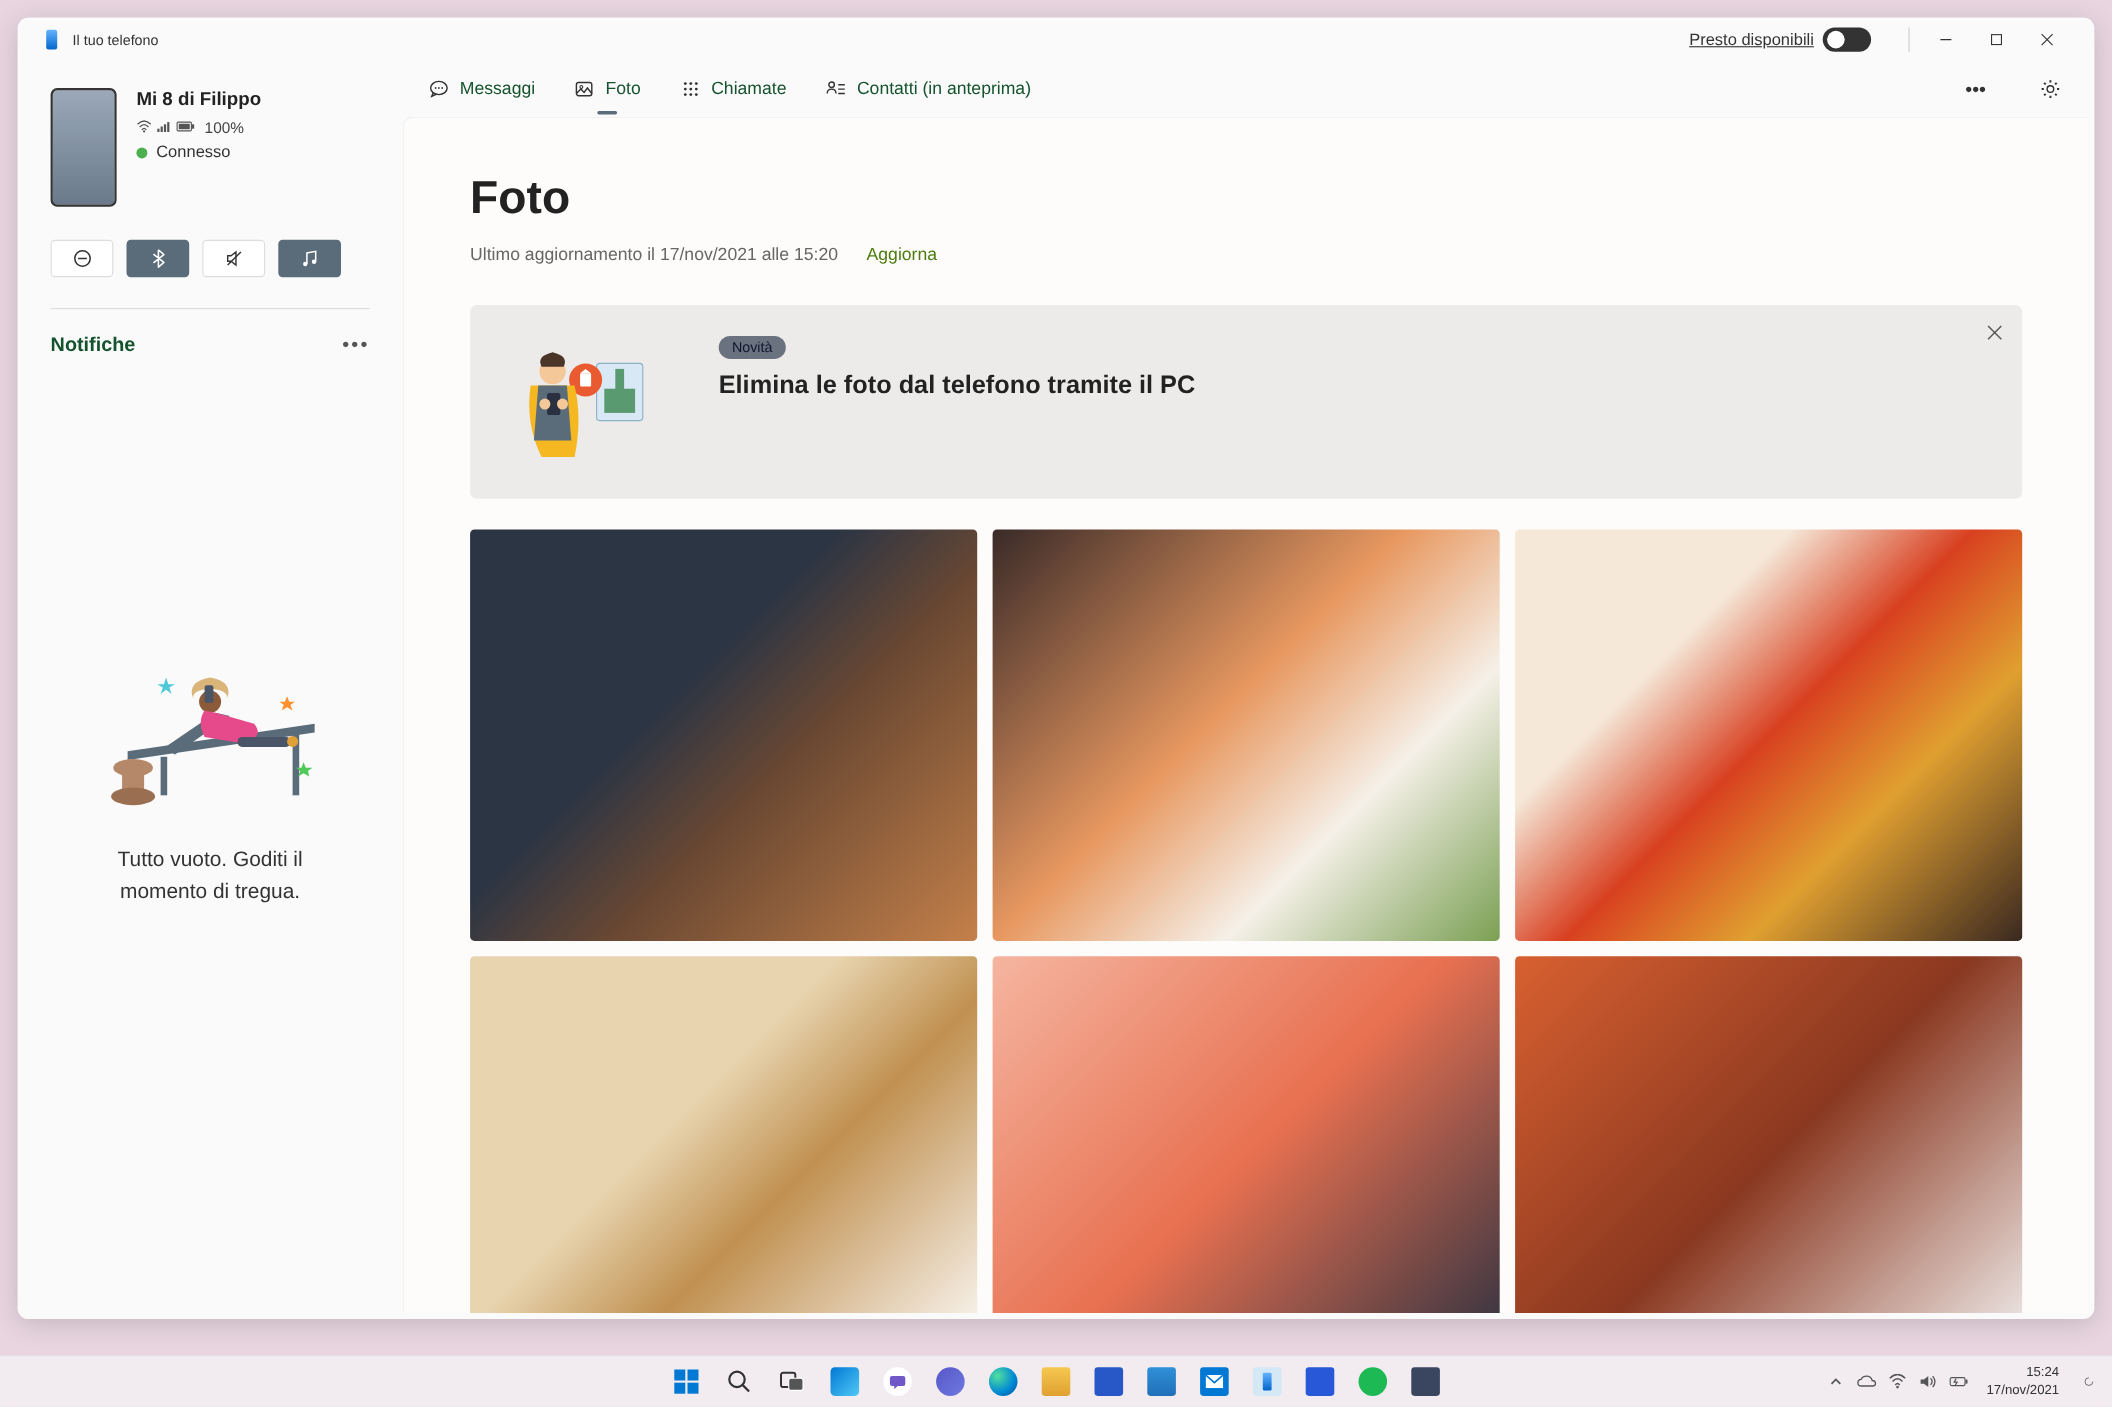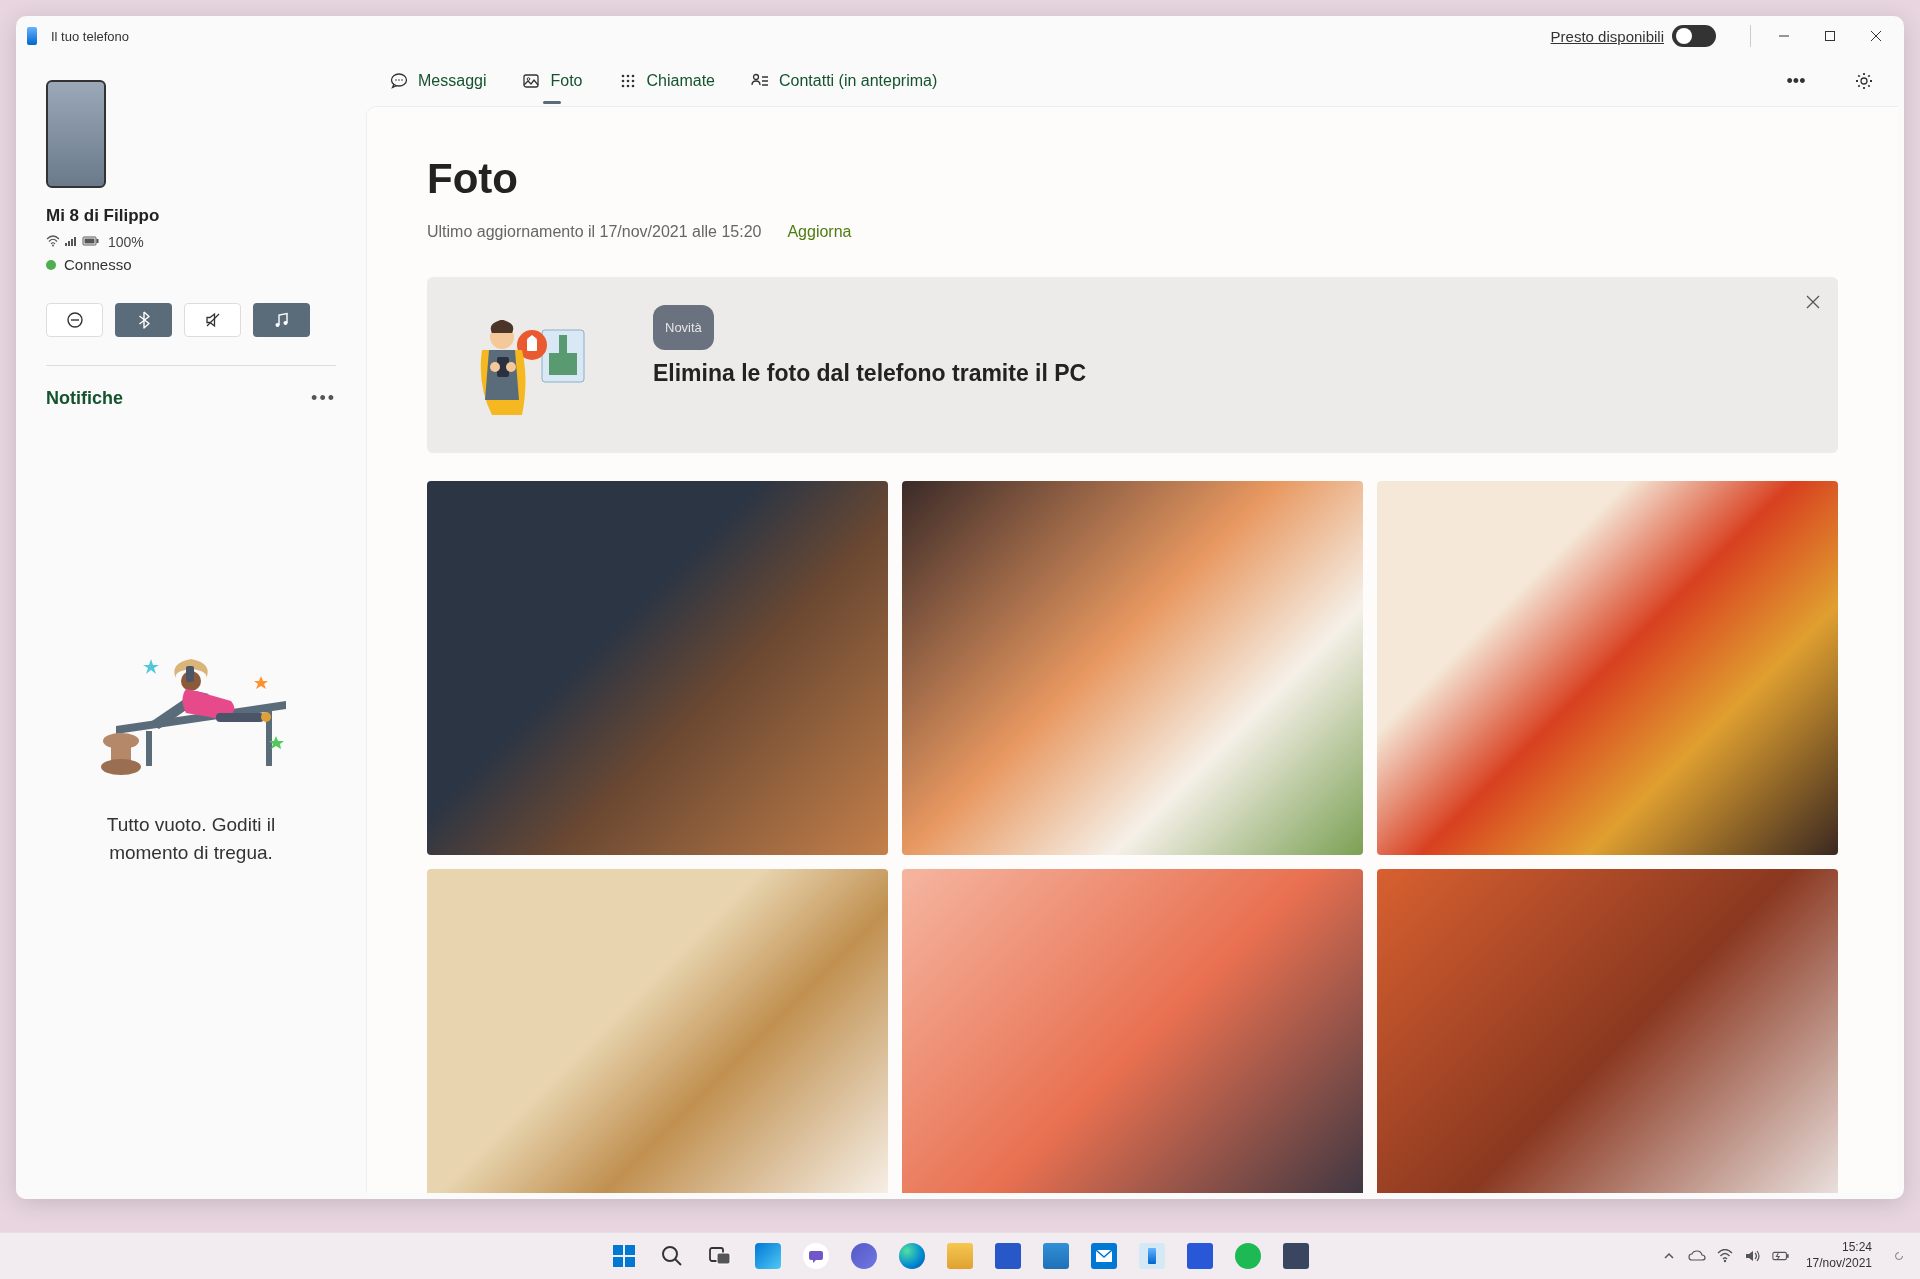--- a/index.html
+++ b/index.html
@@ -1,30 +1,30 @@
 <!DOCTYPE html>
 <html><head>
 <meta charset="utf-8">
 <style>
 * { margin: 0; padding: 0; box-sizing: border-box; font-family: 'Segoe UI', -apple-system, sans-serif; }
 body { width: 1920px; height: 1279px; background: #e8d5e0; position: relative; overflow: hidden; }
 .window { position: absolute; top: 16px; left: 16px; right: 16px; bottom: 80px; background: #fafafa; border-radius: 10px; box-shadow: 0 4px 24px rgba(0,0,0,0.15); display: flex; flex-direction: column; overflow: hidden; }
-.titlebar { height: 40px; display: flex; align-items: center; padding: 0 5px; }
+.titlebar { height: 40px; display: flex; align-items: center; padding: 0 20px; }
 .titlebar-icon { width: 10px; height: 18px; background: linear-gradient(#66b3ff,#0066cc); border-radius: 2px; margin-right: 14px; margin-left: 6px;}
 .titlebar-text { font-size: 13px; color: #333; flex: 0 0 auto; }
 .titlebar-spacer { flex: 1; }
 .titlebar-toggle-label { font-size: 15px; color: #333; margin-right: 8px; text-decoration: underline; }
 .toggle-switch { width: 44px; height: 22px; border-radius: 11px; background: #333; position: relative; margin-right: 24px; cursor: pointer; }
 .toggle-knob { width: 16px; height: 16px; border-radius: 50%; background: #fff; position: absolute; top: 3px; left: 4px; }
 .titlebar-divider { width: 1px; height: 22px; background: #ccc; margin: 0 10px; }
 .win-btn { width: 46px; height: 32px; display: flex; align-items: center; justify-content: center; cursor: pointer; color: #333;}
 .win-btn svg { width: 12px; height: 12px; }
 .app-body { flex: 1; display: flex; overflow: hidden; }
 .sidebar { width: 350px; padding: 0 30px; display: flex; flex-direction: column; background: #fafafa; }
-.device-section { display: flex; gap: 18px; margin-top: 24px; flex-direction: column; }
+.device-section { display: flex; gap: 18px; margin-top: 24px; }
 .device-thumb { width: 60px; height: 108px; background: linear-gradient(180deg, #9aa8b8, #6b7a8a); border: 2px solid #333; border-radius: 6px; }
 .device-info { flex: 1; padding-top: 0; }
 .device-name { font-size: 17px; font-weight: 600; color: #222; margin-bottom: 8px; }
 .device-status-row { display: flex; align-items: center; gap: 8px; font-size: 14px; color: #444; margin-bottom: 6px; }
 .signal-icons { display: flex; gap: 4px; align-items: center; }
 .connected-row { display: flex; align-items: center; gap: 8px; font-size: 15px; color: #333; }
 .green-dot { width: 10px; height: 10px; border-radius: 50%; background: #4caf50; }
 .quick-btn-row { display: flex; gap: 12px; margin-top: 30px; padding-bottom: 28px; border-bottom: 1px solid #ddd; }
 .quick-btn { width: 57px; height: 34px; border-radius: 4px; display: flex; align-items: center; justify-content: center; cursor: pointer; border: 1px solid #ddd; background: #fff; color: #333;}
 .quick-btn.active { background: #5a6b7a; color: #fff; border: none; }
@@ -42,21 +42,21 @@
 .nav-spacer { flex: 1; }
 .nav-icon-btn { width: 40px; height: 40px; display: flex; align-items: center; justify-content: center; cursor: pointer; color: #333; font-size: 18px;}
 .content-panel { flex: 1; margin: 0 6px 6px 0; background: #fdfcfb; border-radius: 10px 0 0 0; border-top: 1px solid #eee; border-left: 1px solid #eee; padding: 48px 60px; overflow-y: auto; }
 .content-title { font-size: 42px; font-weight: 600; color: #222; margin-bottom: 20px; }
 .content-subtitle-row { display: flex; gap: 26px; align-items: center; margin-bottom: 36px; }
 .content-subtitle { font-size: 16px; color: #666; }
 .refresh-link { font-size: 16px; color: #4d7c0f; cursor: pointer; }
 .info-card { background: #ecebe9; border-radius: 6px; padding: 28px 40px; display: flex; gap: 56px; position: relative; margin-bottom: 28px; }
 .info-card .card-illustration { width: 130px; height: 120px; flex-shrink:0; position: relative;}
 .info-card-body { flex: 1; }
-.info-badge { display: inline-block; background: #6a7280; color: #e5e5e5; font-size: 13px; padding: 15px 12px; border-radius: 12px; margin-bottom: 10px; }
+.info-badge { display: inline-block; background: #6a7280; color: #0f172a; font-size: 13px; padding: 3px 12px; border-radius: 12px; margin-bottom: 10px; }
 .info-card-title { font-size: 23px; font-weight: 600; color: #222; margin-bottom: 10px; }
 .info-card-text { font-size: 16px; color: #444; line-height: 1.45; max-width: 560px;}
 .info-close { position: absolute; top: 18px; right: 18px; cursor: pointer; color: #555; }
 .photo-grid { display: grid; grid-template-columns: repeat(3, 1fr); gap: 14px; }
 .photo { aspect-ratio: 280/227; border-radius: 4px; background: #888; background-size: cover; background-position: center;}
 .p1 { background: linear-gradient(135deg, #2b3544 40%, #6a4832 60%, #c4804a); }
 .p2 { background: linear-gradient(135deg, #3a2a28, #e89860 45%, #f5f0e8 70%, #7ba054); }
 .p3 { background: linear-gradient(135deg, #f5e8d8 30%, #d84020 50%, #e0a030 70%, #3a2820); }
 .p4 { background: linear-gradient(135deg, #e8d5b0 40%, #c09050 60%, #fff); }
 .p5 { background: linear-gradient(135deg, #f5b5a0, #e87050 50%, #2a3040); }

